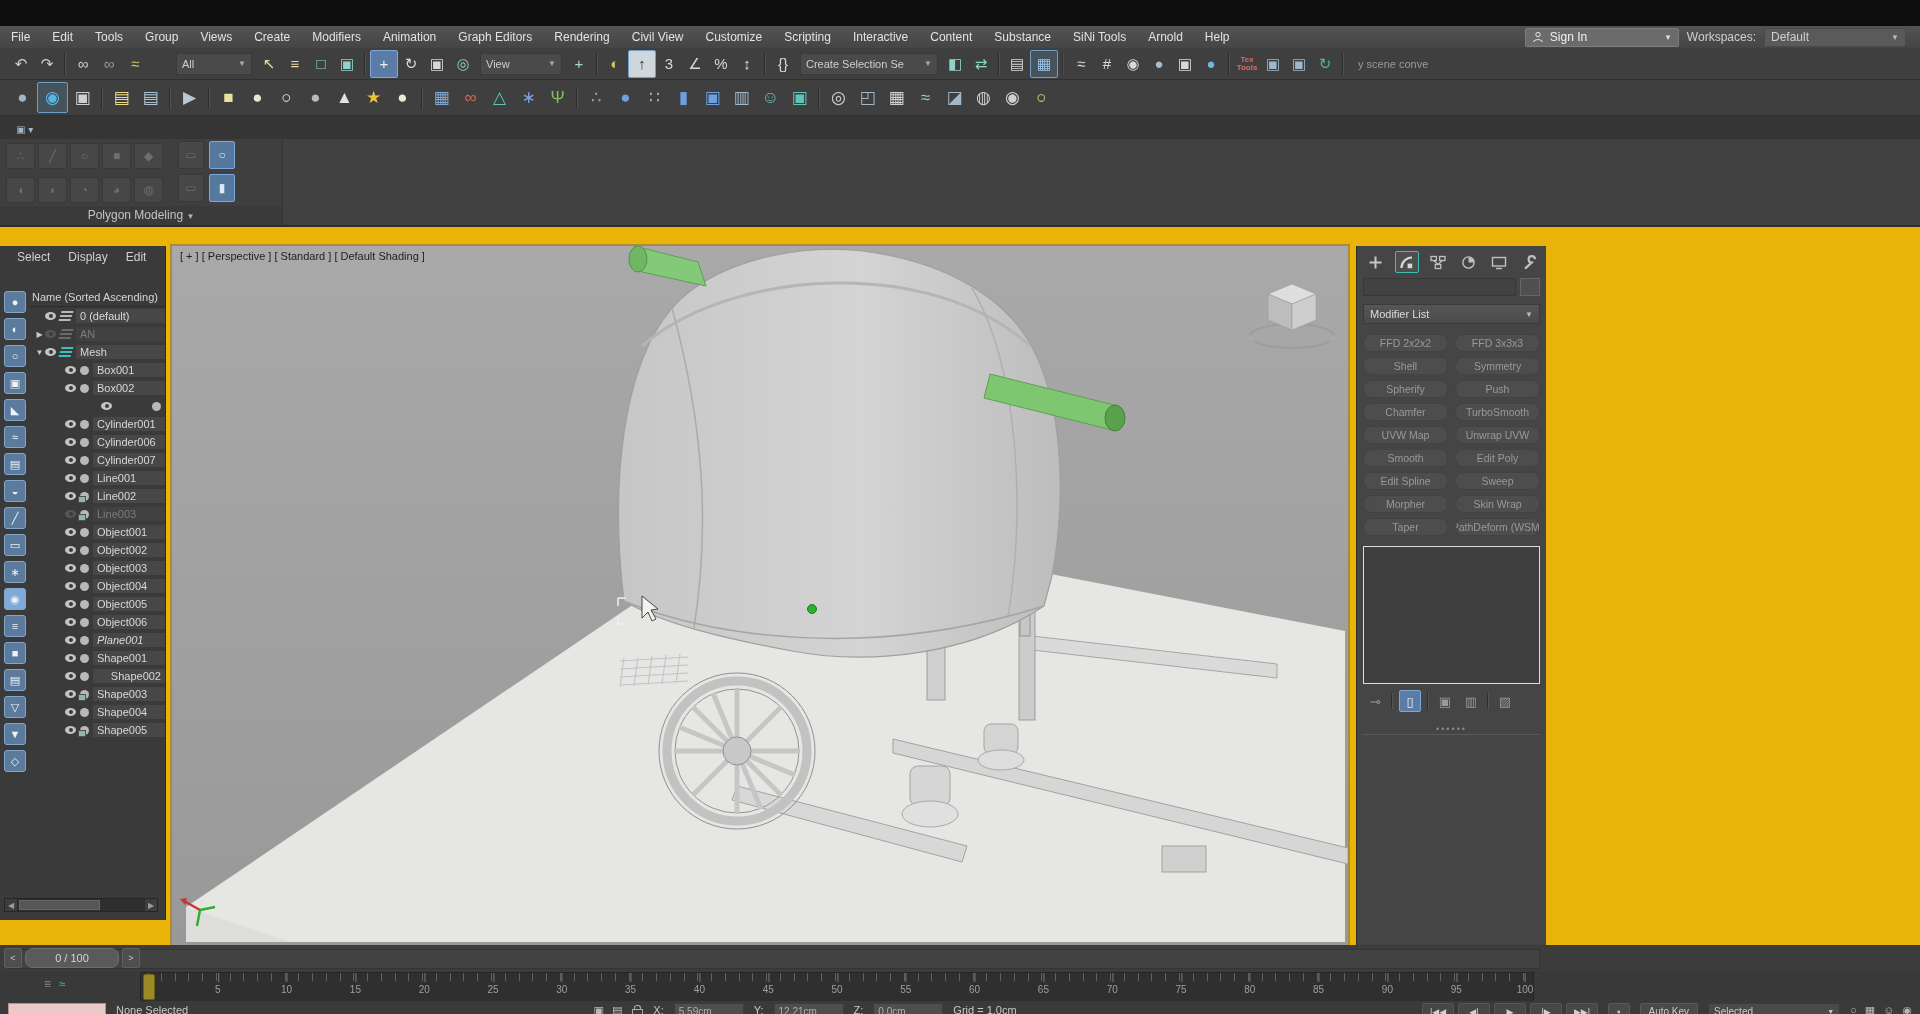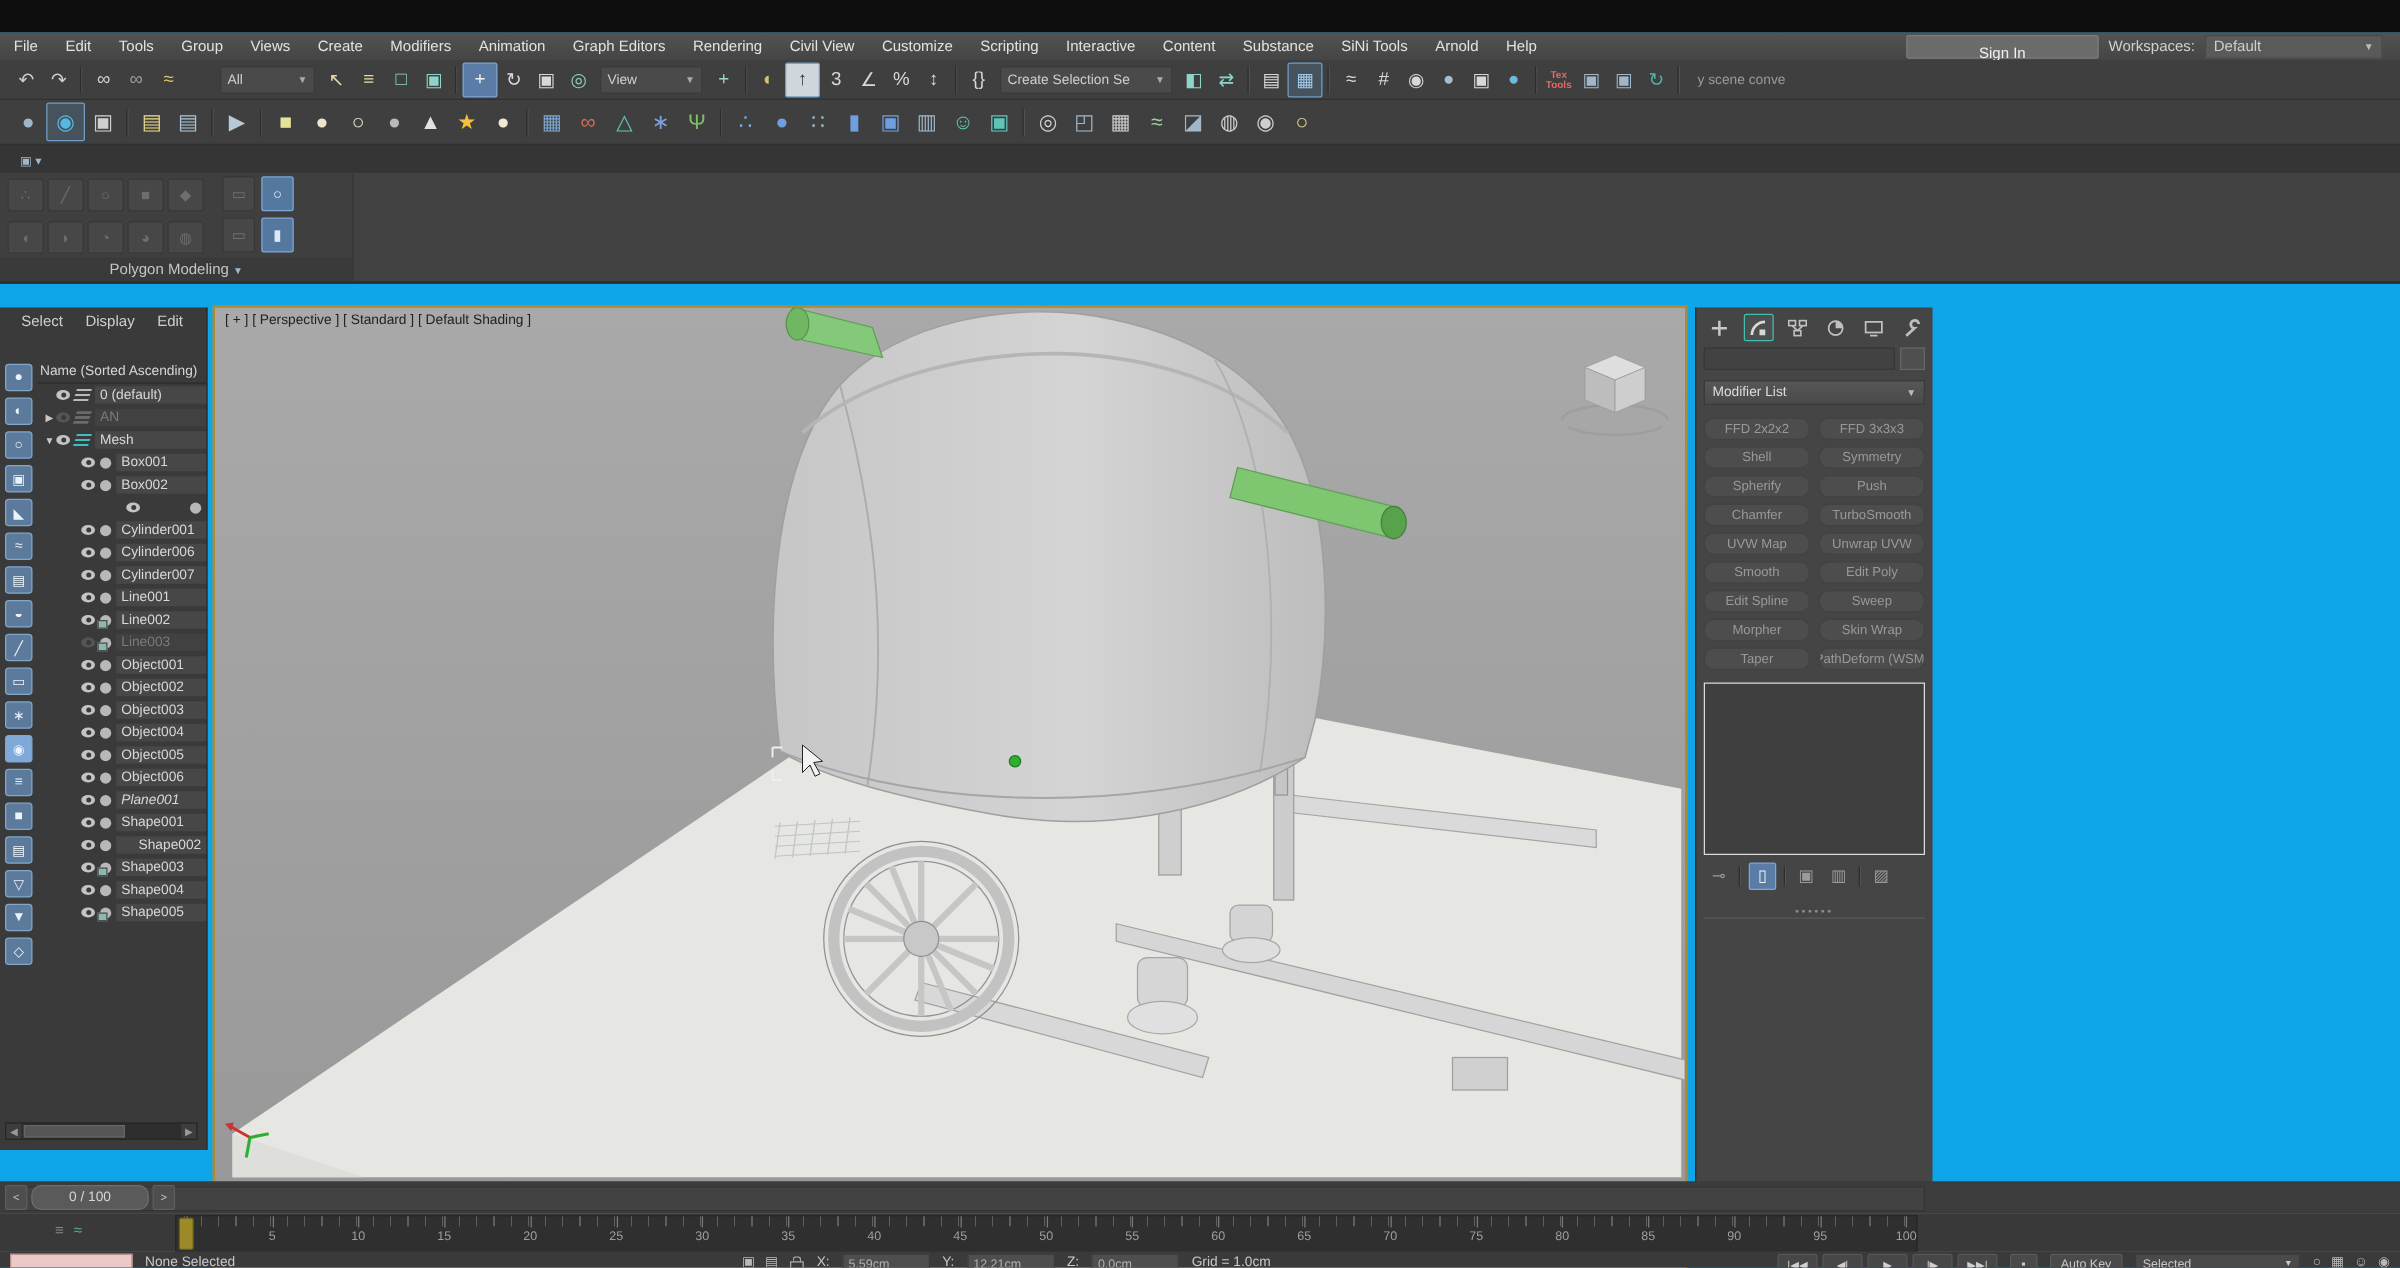--- a/index.html
+++ b/index.html
@@ -1,25 +1,25 @@
 <!DOCTYPE html>
 <html><head>
 <meta charset="utf-8">
 <style>
   html,body{margin:0;padding:0;width:1920px;height:1014px;overflow:hidden;background:#373737;
     font-family:"Liberation Sans","DejaVu Sans",sans-serif;-webkit-font-smoothing:antialiased;}
-  .screen{position:absolute;inset:0;width:1920px;height:1014px;background:#0ea5e9;}
+  .screen{position:absolute;inset:0;width:1920px;height:1014px;background:#eab308;}
   
   .titlebar{position:absolute;left:0;top:0;width:1920px;height:26px;background:#0e0e0e;}
   .menubar{position:absolute;left:0;top:26px;width:1920px;height:22px;background:linear-gradient(#535353,#454545);
     display:flex;align-items:center;border-bottom:1px solid #2f2f2f;}
   .mitem{color:#e2e2e2;font-size:12px;padding:0 11px;height:22px;line-height:22px;cursor:default;}
   .menu-right{margin-left:auto;display:flex;align-items:center;gap:8px;padding-right:14px;}
   .signin{display:flex;align-items:center;gap:6px;background:#6b6b6b;border:1px solid #7d7d7d;border-radius:2px;
-    height:17px;padding:0 6px;min-width:140px;color:#f0f0f0;font-size:12px;flex-direction:column;}
+    height:17px;padding:0 6px;min-width:140px;color:#f0f0f0;font-size:12px;}
   .signin .arr{margin-left:auto;font-size:8px;color:#ddd;}
   .ws-label{color:#d0d0d0;font-size:12px;}
   .ws-dd{background:#5a5a5a;border:1px solid #4a4a4a;height:17px;width:128px;display:flex;align-items:center;
     color:#cfcfcf;font-size:12px;padding:0 6px;}
   .ws-dd .arr{margin-left:auto;font-size:8px;color:#bbb;}
   
   .toolbar{position:absolute;left:0;width:1920px;background:#3f3f3f;display:flex;align-items:center;
     border-bottom:1px solid #303030;padding-left:8px;box-sizing:border-box;}
   #toolbar1{top:48px;height:32px;}
   #toolbar2{top:80px;height:36px;}

